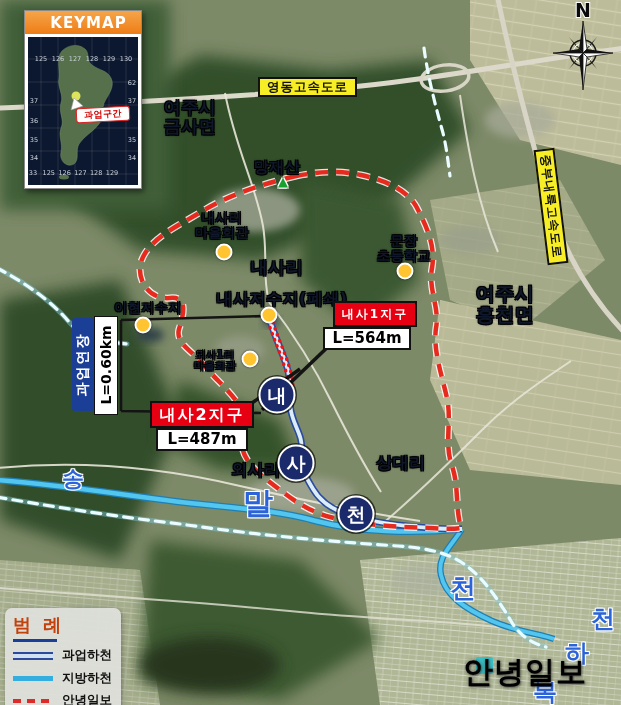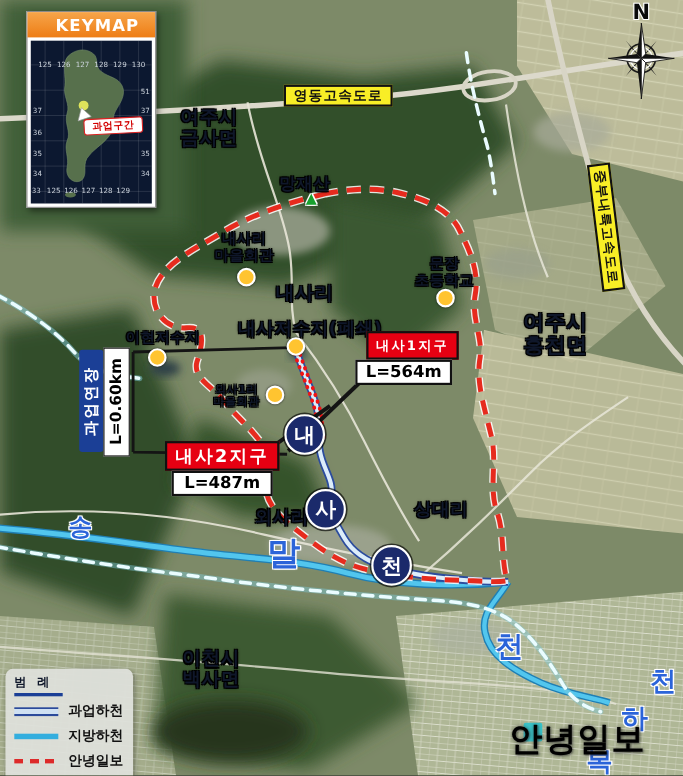--- a/index.html
+++ b/index.html
@@ -37,21 +37,21 @@
   #keymap-header{height:23px;background:linear-gradient(180deg,#f6a54a,#ee7d15);display:flex;align-items:center;
           justify-content:center;color:#fff;font-weight:bold;font-size:15px;letter-spacing:1px;padding-left:11px;}
   #keymap-map{position:relative;margin:3px;width:110px;height:148px;background:#0c1830;overflow:hidden;}
   .km-num{position:absolute;transform:translate(-50%,-50%);color:#ccd3dc;font-size:6.5px;}
   #km-label{position:absolute;left:48px;top:70px;width:52px;height:13px;background:#fff;border:1px solid #d22;
           border-radius:3px;color:#d20000;font-weight:bold;font-size:9px;display:flex;align-items:center;
           justify-content:center;transform:rotate(-3deg);letter-spacing:0.5px;}
   
   #legend{position:absolute;left:5px;top:608px;width:116px;z-index:6;background:rgba(223,225,220,.93);
           border-radius:7px;padding:5px 8px 6px 8px;box-shadow:1px 2px 5px rgba(0,0,0,.35);box-sizing:border-box;}
-  #legend-title{font-size:11px;font-weight:bold;color:#0f172a;letter-spacing:3px;}
+  #legend-title{font-size:18px;font-weight:bold;color:#c2410c;letter-spacing:3px;}
   #legend-underline{width:44px;height:2.5px;background:#1b3f96;margin:2px 0 5px 0;}
   .lg-row{display:flex;align-items:center;gap:9px;margin:5.5px 0;}
   .lg-lab{font-size:12.5px;font-weight:bold;color:#111;white-space:nowrap;}
   .sym{width:40px;flex:0 0 auto;}
   .sym-double{height:8px;background:linear-gradient(180deg,#2b4a9b 0 2px,#cfe0f2 2px 6px,#2b4a9b 6px 8px);}
   .sym-solid{height:5px;background:#33aede;}
   .sym-reddash{height:4px;background:repeating-linear-gradient(90deg,#dd2a2a 0 8px,transparent 8px 14px);}
   
   #compass{position:absolute;left:546px;top:0;z-index:3;}
   #watermark{position:absolute;left:463px;top:652px;z-index:7;font-size:30px;font-weight:bold;color:#000000;
@@ -170,22 +170,20 @@
 흥천면</div>
       <div class="place" style="left: 282px; top: 290px; font-size: 16px;">내사저수지(폐쇄)</div>
       <div class="poi-dot" style="left: 269px; top: 315px;"></div>
       <div class="place" style="left: 148px; top: 301px; font-size: 13px;">이현저수지</div>
       <div class="poi-dot" style="left: 143px; top: 325px;"></div>
       <div class="place" style="left: 215px; top: 349px; font-size: 10px;">외사1리
 마을회관</div>
       <div class="poi-dot" style="left: 250px; top: 359px;"></div>
       <div class="place" style="left: 256px; top: 461px; font-size: 16px;">외사리</div>
       <div class="place" style="left: 401px; top: 454px; font-size: 16px;">상대리</div>
-      <div class="place" style="left: 192px; top: 590px; font-size: 17px;">이천시
-백사면</div>
       <div class="rchar" style="left: 73px; top: 479px; font-size: 22px;">송</div>
       <div class="rchar" style="left: 258px; top: 503px; font-size: 30px;">말</div>
       <div class="rchar" style="left: 463px; top: 588px; font-size: 26px;">천</div>
       <div class="rchar" style="left: 603px; top: 619px; font-size: 24px;">천</div>
       <div class="rchar" style="left: 577px; top: 653px; font-size: 24px;">하</div>
       <div class="rchar" style="left: 545px; top: 692px; font-size: 24px;">복</div>
       <div class="badge" style="left: 277px; top: 395px;">내</div>
       <div class="badge" style="left: 296px; top: 463px;">사</div>
       <div class="badge" style="left: 356px; top: 514px;">천</div>
     </div>
@@ -228,21 +226,21 @@
           <span class="km-num" style="left: 13px; top: 22px;">125</span>
           <span class="km-num" style="left: 30px; top: 22px;">126</span>
           <span class="km-num" style="left: 47px; top: 22px;">127</span>
           <span class="km-num" style="left: 64px; top: 22px;">128</span>
           <span class="km-num" style="left: 81px; top: 22px;">129</span>
           <span class="km-num" style="left: 98px; top: 22px;">130</span>
           <span class="km-num" style="left: 6px; top: 64px;">37</span>
           <span class="km-num" style="left: 6px; top: 84px;">36</span>
           <span class="km-num" style="left: 6px; top: 103px;">35</span>
           <span class="km-num" style="left: 6px; top: 121px;">34</span>
-          <span class="km-num" style="left: 104px; top: 46px;">51</span>
+          <span class="km-num" style="left: 104px; top: 46px;">62</span>
           <span class="km-num" style="left: 104px; top: 64px;">37</span>
           <span class="km-num" style="left: 104px; top: 103px;">35</span>
           <span class="km-num" style="left: 104px; top: 121px;">34</span>
           <span class="km-num" style="left: 5px; top: 136px;">33</span>
           <span class="km-num" style="left: 20.8px; top: 136px;">125</span>
           <span class="km-num" style="left: 36.6px; top: 136px;">126</span>
           <span class="km-num" style="left: 52.4px; top: 136px;">127</span>
           <span class="km-num" style="left: 68.2px; top: 136px;">128</span>
           <span class="km-num" style="left: 84px; top: 136px;">129</span>
         </div>

